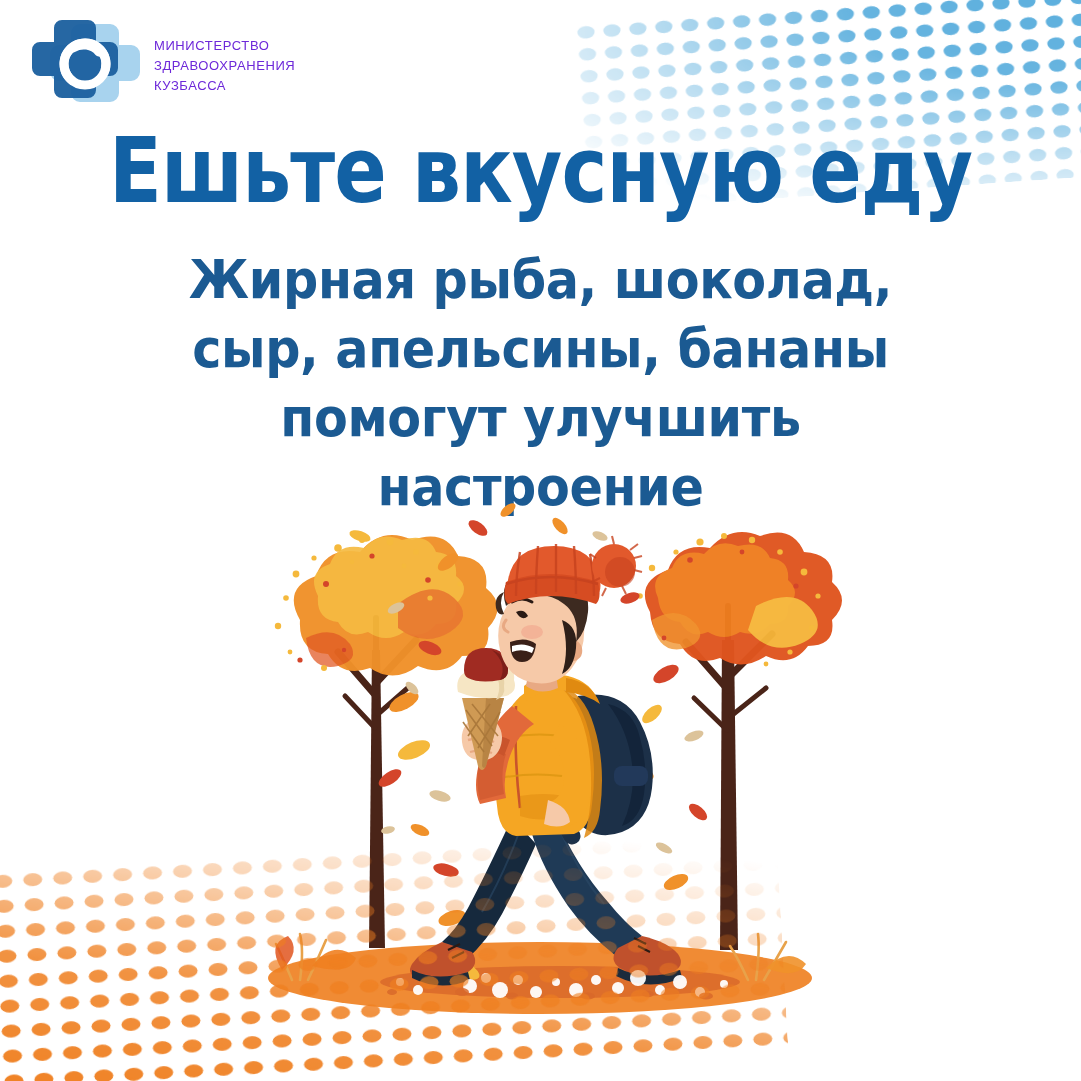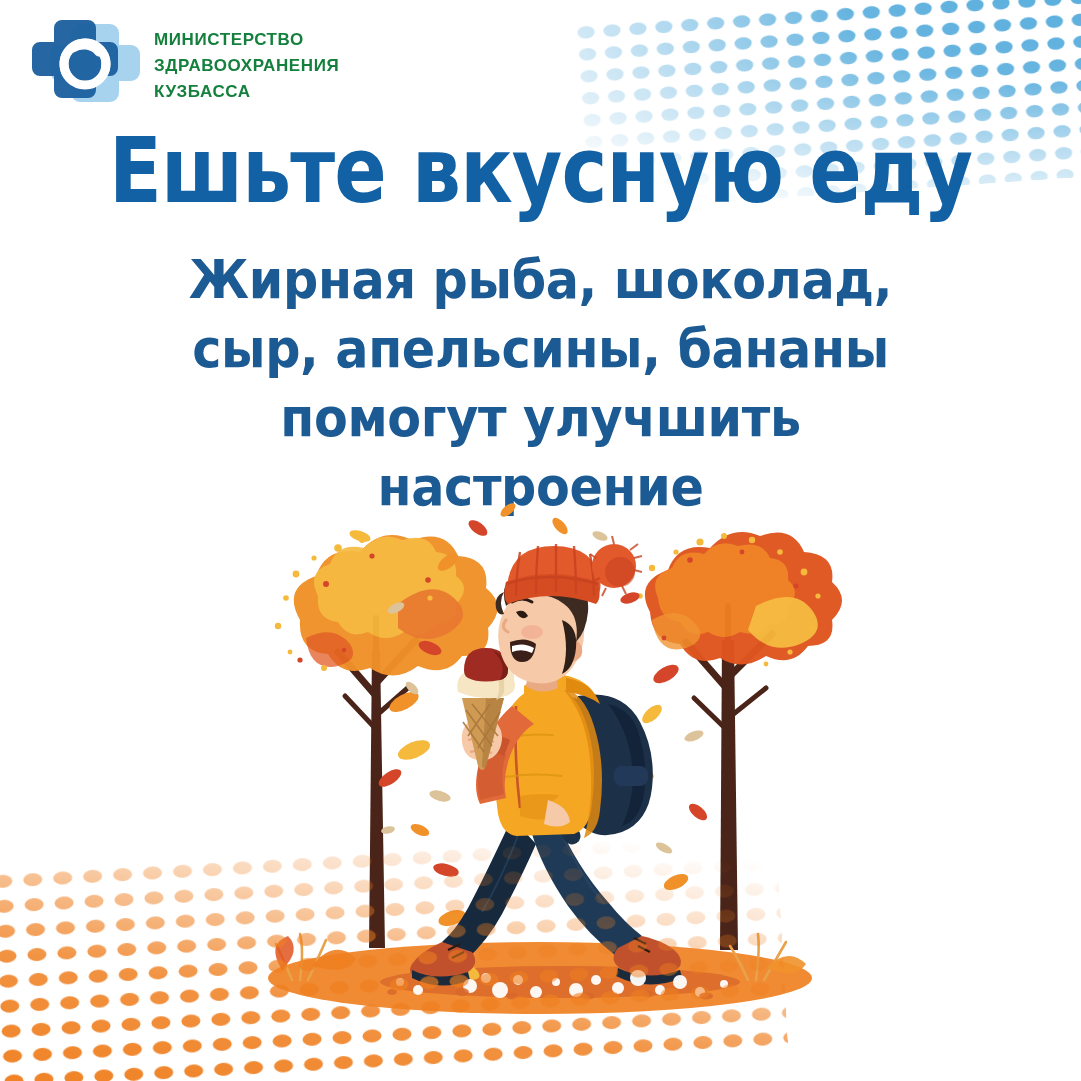--- a/index.html
+++ b/index.html
@@ -32,23 +32,23 @@
     transform-origin:bottom left;
   }
 
   
   .logo-block{
     position:absolute; left:30px; top:14px;
     display:flex; align-items:center; gap:14px;
   }
   .logo-mark{ width:110px; height:104px; }
   .logo-text{
-    color:#15803d;
-    font-size:17px;
-    font-weight:bold;
+    color:#6d28d9;
+    font-size:13px;
+    font-weight:normal;
     letter-spacing:.6px;
     line-height:1.52;
     white-space:pre-line;
   }
 
   
   .headline{
     position:absolute; left:0; right:0; top:128px;
     text-align:center;
     color:#1261a4;

